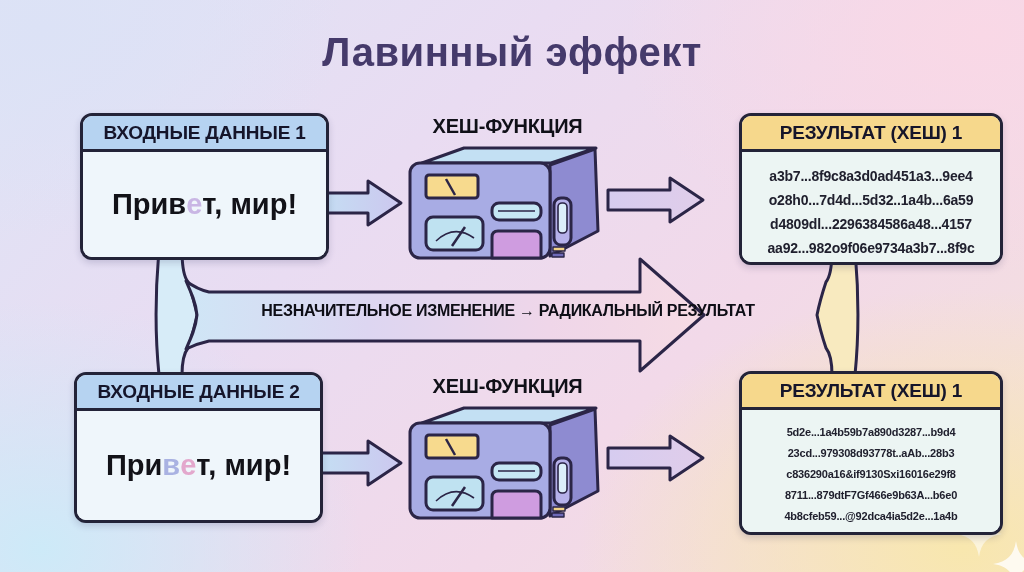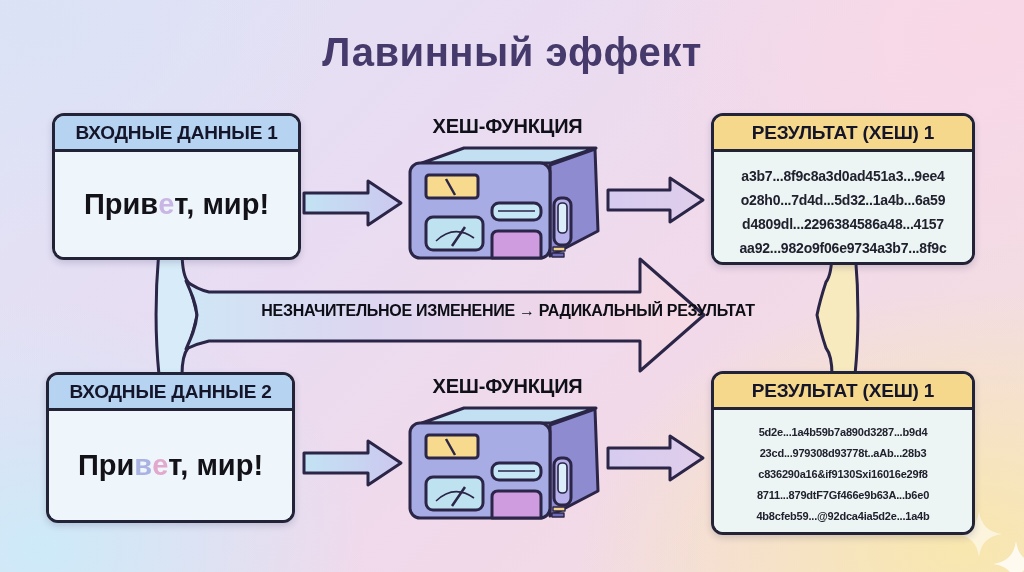--- a/index.html
+++ b/index.html
@@ -15,21 +15,21 @@
   }
   .abs{position:absolute;}
   #title{
     left:0;top:30px;width:1024px;text-align:center;
     font-size:40px;font-weight:bold;color:var(--title,#453a6b);letter-spacing:.5px;
   }
   svg.layer{left:0;top:0;z-index:1;}
   .card{
     border:3px solid var(--outline,#232338);border-radius:12px;overflow:hidden;
     background:#f0f7fb;z-index:2;box-shadow:0 3px 7px rgba(40,40,90,.18);
-    display:flex;flex-direction:column;
+    display:flex;flex-direction:column;margin-left:28px;
   }
   .card-header{
     height:33px;flex:0 0 33px;display:flex;align-items:center;justify-content:center;
     border-bottom:3px solid var(--outline,#232338);
     font-size:19px;font-weight:bold;color:#15152a;letter-spacing:-.2px;white-space:nowrap;
   }
   .hdr-blue{background:var(--input-header,#b6d3f1);}
   .hdr-yellow{background:var(--result-header,#f6d88c);}
   .card-body{flex:1;display:flex;align-items:center;justify-content:center;}
   .input-body{background:#eff6fb;font-size:29px;font-weight:bold;color:#121218;}

